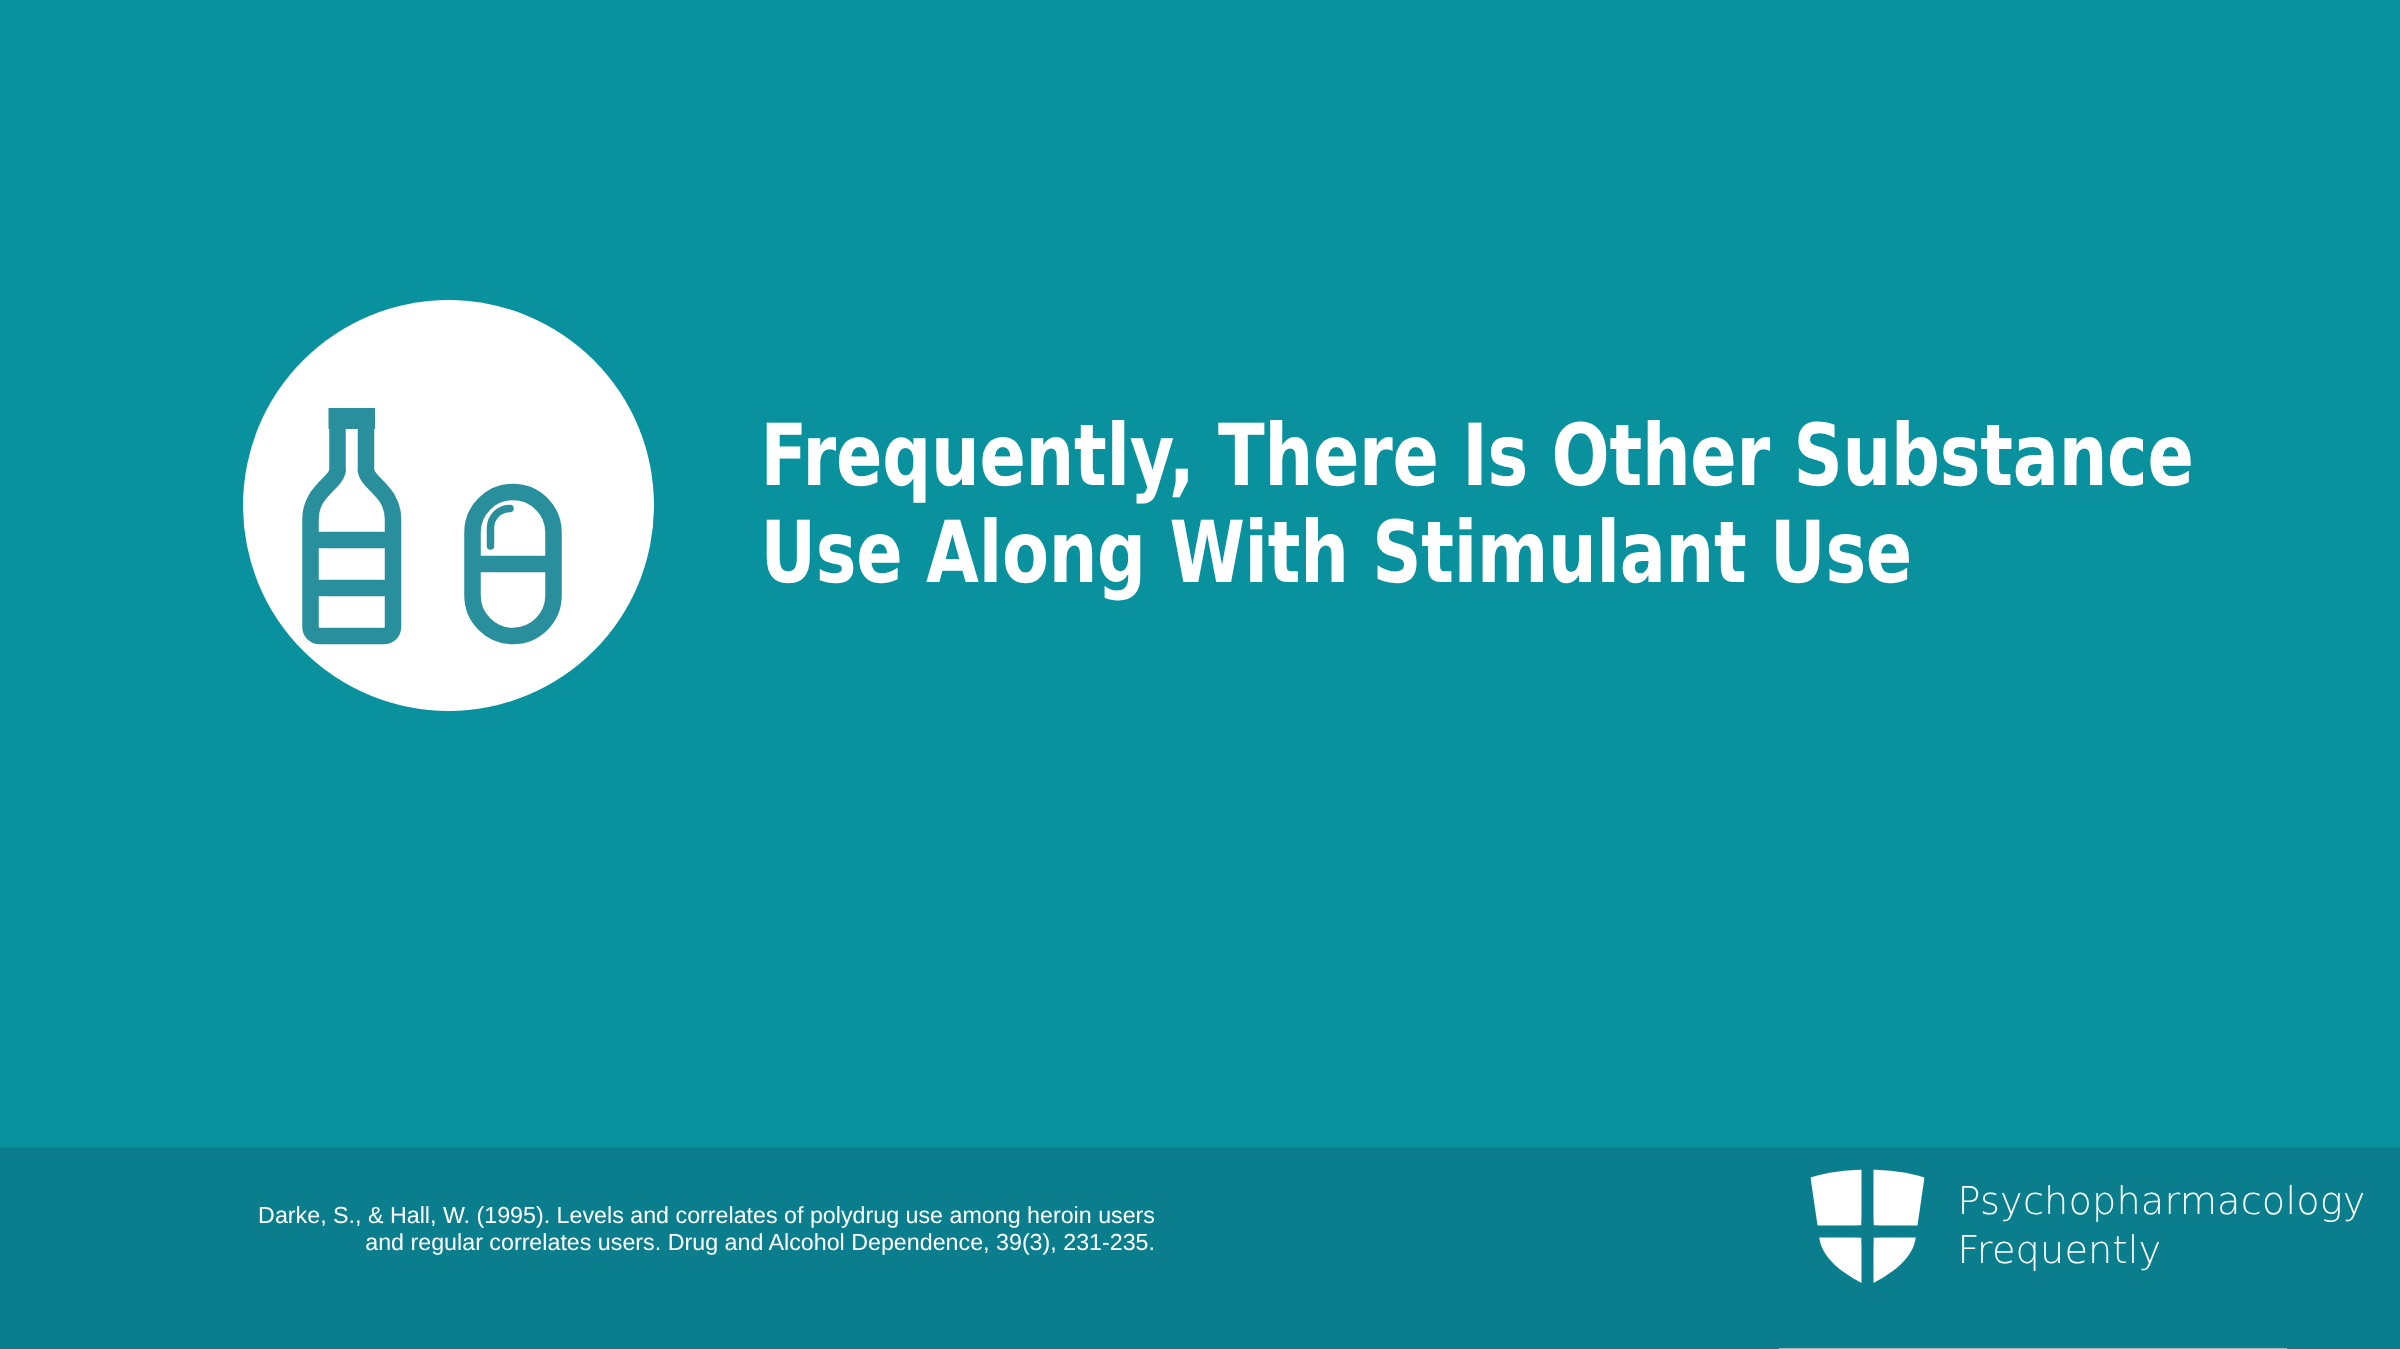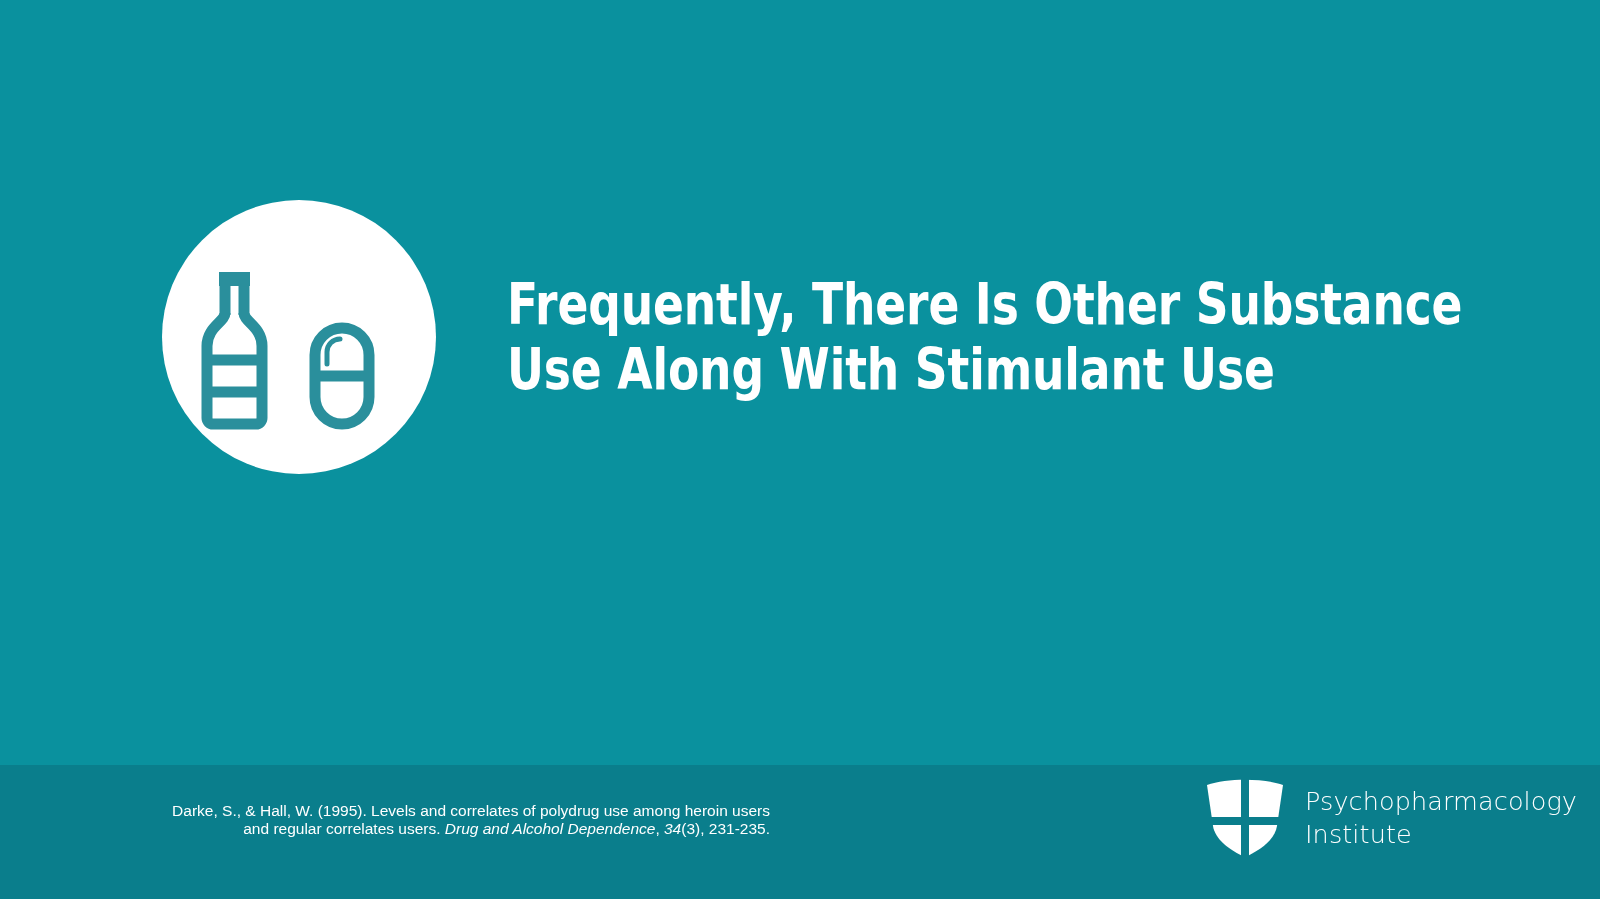--- a/index.html
+++ b/index.html
@@ -78,21 +78,20 @@
     font-family: "Liberation Sans", sans-serif;
     font-size: 15.5px;
     line-height: 18px;
   }
   #citation .cline {
     display: block;
     white-space: nowrap;
     text-align: right;
   }
   #citation .ital {
-    font-style: italic;
   }
 
   
   #logo {
     position: absolute;
     left: 1203px;
     top: 779px;
     width: 340px;
     height: 80px;
   }
@@ -161,21 +160,21 @@
     </svg>
   </div>
 
   <div id="title">
     <span class="tline">Frequently, There Is Other Substance</span>
     <span class="tline">Use Along With Stimulant Use</span>
   </div>
 
   <div id="citation">
     <span class="cline">Darke, S., &amp; Hall, W. (1995). Levels and correlates of polydrug use among heroin users</span>
-    <span class="cline"><span>and regular correlates users. </span><span class="ital">Drug and Alcohol Dependence</span><span>, </span><span class="ital">34</span><span>(3), 231-235.</span></span>
+    <span class="cline"><span>and regular correlates users. </span><span class="ital">Drug and Alcohol Dependence</span><span>, </span><span class="ital">39</span><span>(3), 231-235.</span></span>
   </div>
 
   <div id="logo">
     <div id="logo-mark">
       <svg viewBox="0 0 84 78">
         <defs>
           <clipPath id="shieldClip">
             <path d="M 4 6
                      C 24 -1, 60 -1, 80 6
                      L 74 47
@@ -192,17 +191,17 @@
           <rect x="46" y="46" width="46" height="44"></rect>
 
           <path d="M 38 38 C 38 30, 40 26, 42 22 C 44 26, 46 30, 46 38 C 54 38, 58 40, 62 42
                    C 58 44, 54 46, 46 46 C 46 54, 44 58, 42 62 C 40 58, 38 54, 38 46
                    C 30 46, 26 44, 22 42 C 26 40, 30 38, 38 38 Z" fill="#0a7e8c"></path>
         </g>
       </svg>
     </div>
     <div id="logo-text">
       <span>Psychopharmacology</span>
-      <span>Institute</span>
+      <span>Frequently</span>
     </div>
   </div>
 
 </div>
 
 </body></html>

